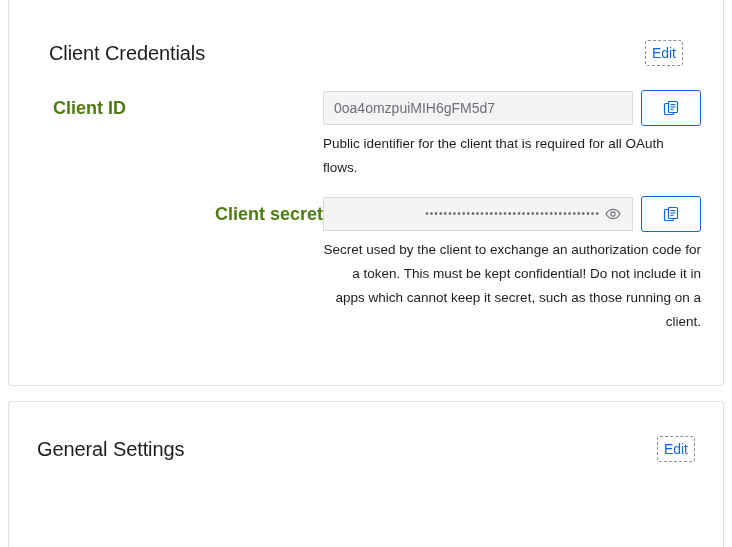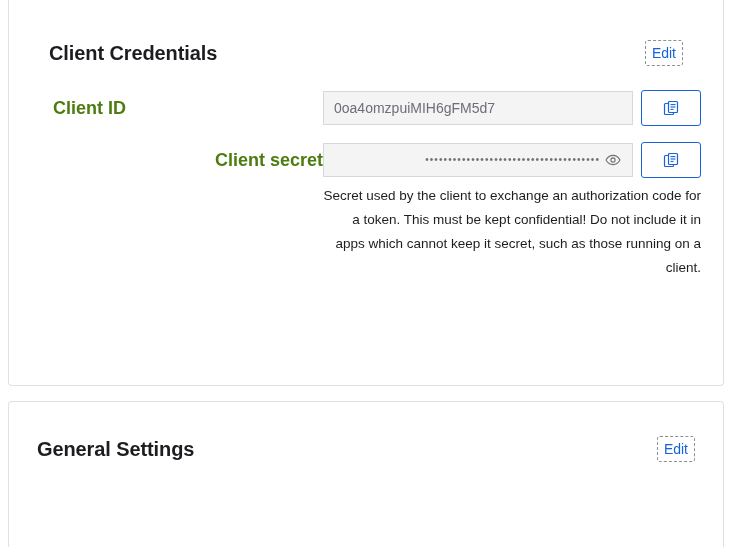--- a/index.html
+++ b/index.html
@@ -49,21 +49,21 @@
   .card-header {
     display: flex;
     align-items: center;
     justify-content: space-between;
     padding: 0 28px 0 28px;
   }
   .card.first .card-header { padding-top: 40px; }
   .card.second .card-header { padding-top: 34px; }
   .card-title {
     font-size: 20px;
-    font-weight: bold;
+    font-weight: normal;
     letter-spacing: -0.1px;
     color: #1d1d21;
   }
   .card.first .card-title { padding-left: 12px; }
   .edit-link {
     font-size: 14px;
     color: #1662dd;
     cursor: pointer;
     padding: 4px 6px;
     border-radius: 3px;
@@ -184,20 +184,21 @@
               <svg width="16" height="16" viewBox="0 0 16 16" fill="none" xmlns="http://www.w3.org/2000/svg">
                 <rect x="1.5" y="3.5" width="9" height="11" rx="1" stroke="#1662dd" stroke-width="1.2" fill="#ffffff"></rect>
                 <rect x="5.5" y="1.5" width="9" height="11" rx="1" stroke="#1662dd" stroke-width="1.2" fill="#ffffff"></rect>
                 <line x1="7.5" y1="4.6" x2="12.5" y2="4.6" stroke="#1662dd" stroke-width="1.1"></line>
                 <line x1="7.5" y1="7" x2="12.5" y2="7" stroke="#1662dd" stroke-width="1.1"></line>
                 <line x1="7.5" y1="9.4" x2="10.5" y2="9.4" stroke="#1662dd" stroke-width="1.1"></line>
               </svg>
             </span>
           </div>
         </div>
+        <div class="help-text">Public identifier for the client that is required for all OAuth flows.</div>
       </div>
     </div>
 
     <div class="field-row" style="margin-top: 16px; text-align: right;">
       <div class="field-label">Client secret</div>
       <div class="field-control">
         <div class="input-line">
           <div class="readonly-input input-secret">
             <span class="secret-dots">••••••••••••••••••••••••••••••••••••••</span>
             <span class="eye-btn">

